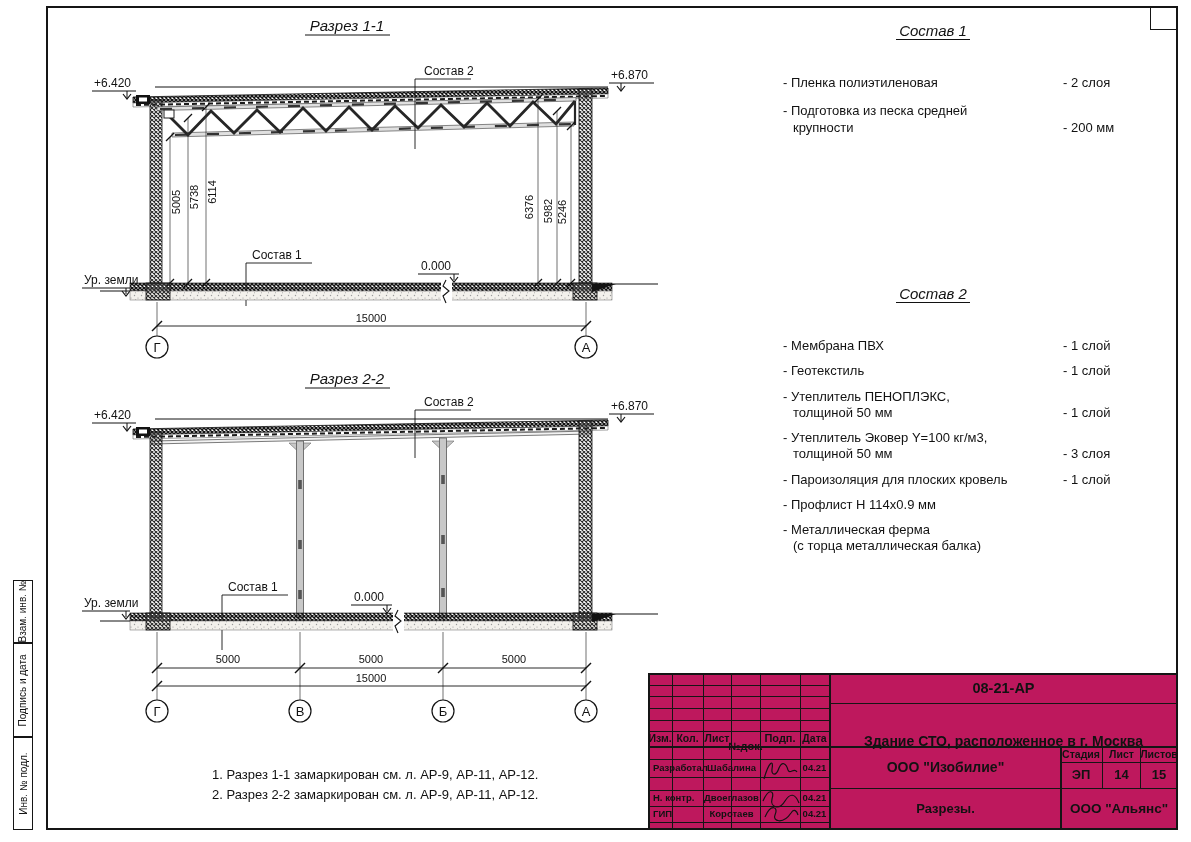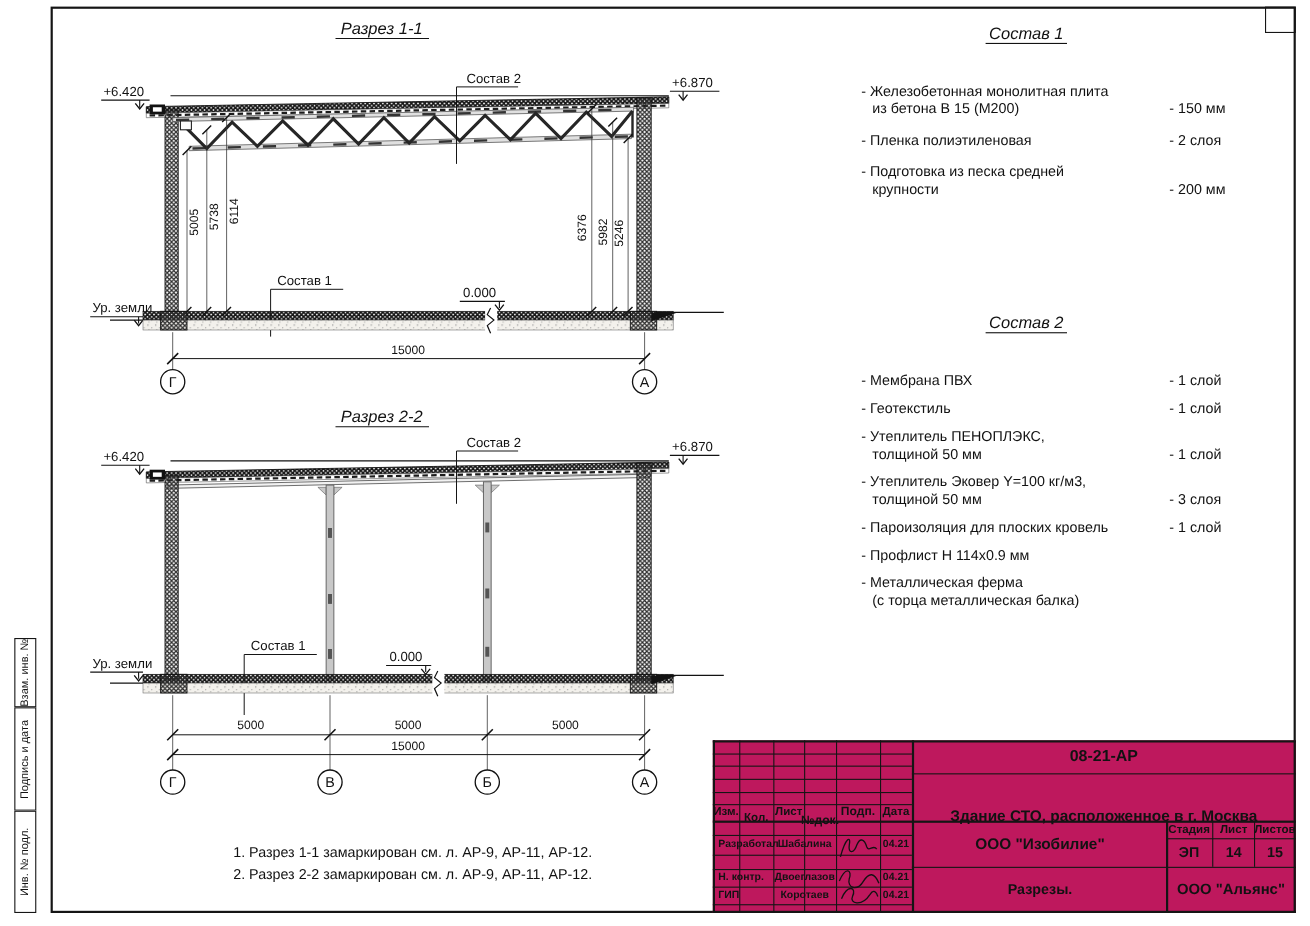--- a/index.html
+++ b/index.html
@@ -319,25 +319,20 @@
     </g>
     <g>
       <circle cx="586" cy="711" r="11" fill="#ffffff" stroke="#121212" stroke-width="1.2"></circle>
       <text x="586" y="715.5" text-anchor="middle" class="t-ax">А</text>
     </g>
   </svg>
 
   <div class="sostav" style="left:783px;top:22px">
     <div class="sostav-title"><span>Состав 1</span></div>
     <div class="s-item m12">
-      <div class="s-name">- Железобетонная  монолитная плита
-из бетона В 15 (М200)</div>
-      <div class="s-val">- 150 мм</div>
-      </div>
-    <div class="s-item m12">
       <div class="s-name">- Пленка полиэтиленовая</div>
       <div class="s-val">-  2 слоя</div>
       </div>
     <div class="s-item m12">
       <div class="s-name">- Подготовка из песка средней
 крупности</div>
       <div class="s-val">- 200 мм</div>
       </div>
   </div>
 
@@ -421,21 +416,21 @@
     <div class="cell" style="left:414px;top:117px;width:114px;height:38px;font-size:13.5px">ООО "Альянс"</div>
 
     <div class="cell" style="left:412px;top:74px;width:42px;height:15px;font-size:10.5px">Стадия</div>
     <div class="cell" style="left:455px;top:74px;width:37px;height:15px;font-size:10.5px">Лист</div>
     <div class="cell" style="left:493px;top:74px;width:36px;height:15px;font-size:10.5px">Листов</div>
     <div class="cell" style="left:412px;top:90px;width:42px;height:24px;font-size:13px">ЭП</div>
     <div class="cell" style="left:455px;top:90px;width:37px;height:24px;font-size:13px">14</div>
     <div class="cell" style="left:493px;top:90px;width:36px;height:24px;font-size:13px">15</div>
 
     <div class="cell" style="left:0;top:58px;width:24px;height:15px;font-size:10.5px">Изм.</div>
-    <div class="cell" style="left:24px;top:58px;width:31px;height:26px;font-size:10.5px">Кол.</div>
+    <div class="cell" style="left:24px;top:58px;width:31px;height:15px;font-size:10.5px">Кол.</div>
     <div class="cell" style="left:55px;top:58px;width:28px;height:15px;font-size:10.5px">Лист</div>
     <div class="cell" style="left:83px;top:58px;width:29px;height:30px;font-size:11px">№док.</div>
     <div class="cell" style="left:112px;top:58px;width:40px;height:15px;font-size:11px">Подп.</div>
     <div class="cell" style="left:152px;top:58px;width:29px;height:15px;font-size:10.5px">Дата</div>
 
     <div class="cell left" style="left:2px;top:86px;width:53px;height:18px;font-size:9.5px">Разработал</div>
     <div class="cell" style="left:55px;top:86px;width:57px;height:18px;font-size:9.5px">Шабалина</div>
     <div class="cell" style="left:152px;top:86px;width:29px;height:18px;font-size:9.5px">04.21</div>
     <div class="cell left" style="left:2px;top:117px;width:53px;height:16px;font-size:9.5px">Н. контр.</div>
     <div class="cell" style="left:55px;top:117px;width:57px;height:16px;font-size:9.5px">Двоеглазов</div>

